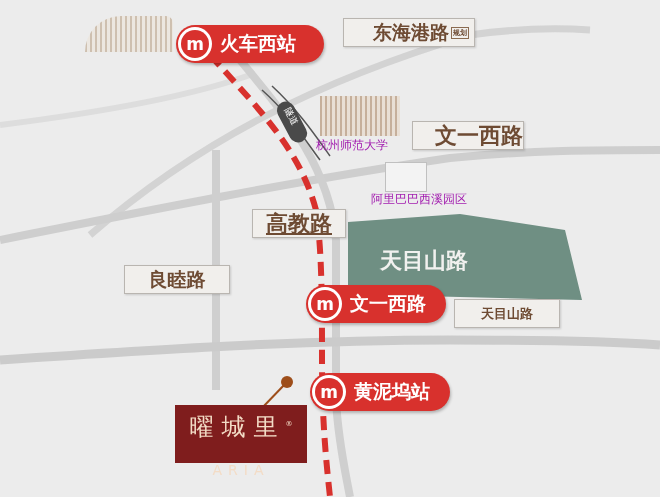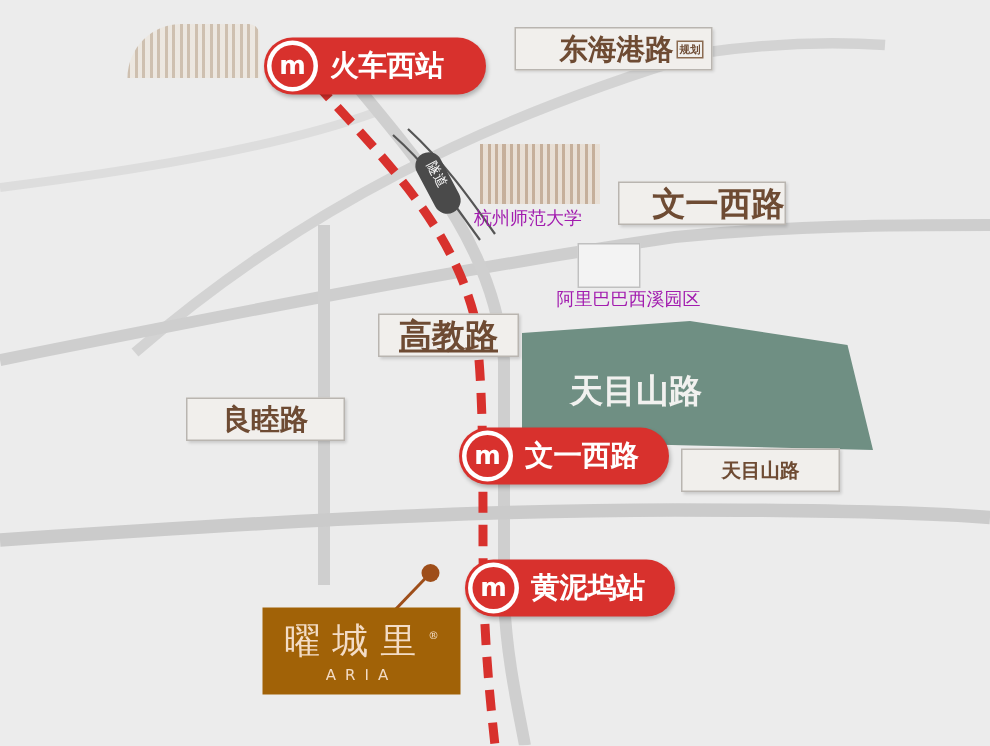--- a/index.html
+++ b/index.html
@@ -9,23 +9,23 @@
   .label{position:absolute;background:#f1efec;border:1px solid #b9b5b0;color:#6e4b33;font-weight:bold;
          box-shadow:1px 1px 2px rgba(0,0,0,0.15);display:flex;align-items:center;justify-content:center;white-space:nowrap;}
   .station{position:absolute;height:38px;background:#d8312d;border-radius:19px;color:#fff;font-weight:bold;font-size:19px;
            display:flex;align-items:center;box-shadow:1px 2px 3px rgba(0,0,0,0.25);}
   .station .m{width:34px;height:34px;border-radius:50%;background:#fff;margin-left:2px;display:flex;align-items:center;justify-content:center;}
   .station .m span{width:28px;height:28px;border-radius:50%;background:#d8312d;color:#fff;font-size:17px;font-weight:bold;
                    display:flex;align-items:center;justify-content:center;font-family:"DejaVu Sans",sans-serif;}
   .station .txt{margin-left:8px;text-align:center;}
   .poi{position:absolute;font-size:12px;color:#a21caf;white-space:nowrap;}
   .wetland{position:absolute;color:#f1f1ef;font-size:22px;font-weight:bold;}
-  .brand{position:absolute;left:175px;top:405px;width:132px;height:58px;background:#a16207;color:#f3dcc6;text-align:center;}
+  .brand{position:absolute;left:175px;top:405px;width:132px;height:58px;background:#7f1d1d;color:#f3dcc6;text-align:center;}
   .brand .name{font-size:24px;letter-spacing:8px;margin-top:6px;font-family:"DejaVu Serif",serif;}
-  .brand .sub{font-size:10px;letter-spacing:6px;margin-top:2px;}
+  .brand .sub{font-size:14px;letter-spacing:6px;margin-top:19px;}
   .building{position:absolute;}
 </style>
 </head>
 <body>
 
 <div id="map">
   <svg class="roads" width="660" height="497" viewBox="0 0 660 497">
 
     <path d="M348,222 L460,214 L565,230 L582,300 L420,296 L348,300 Z" fill="#6f8f83"></path>
 

